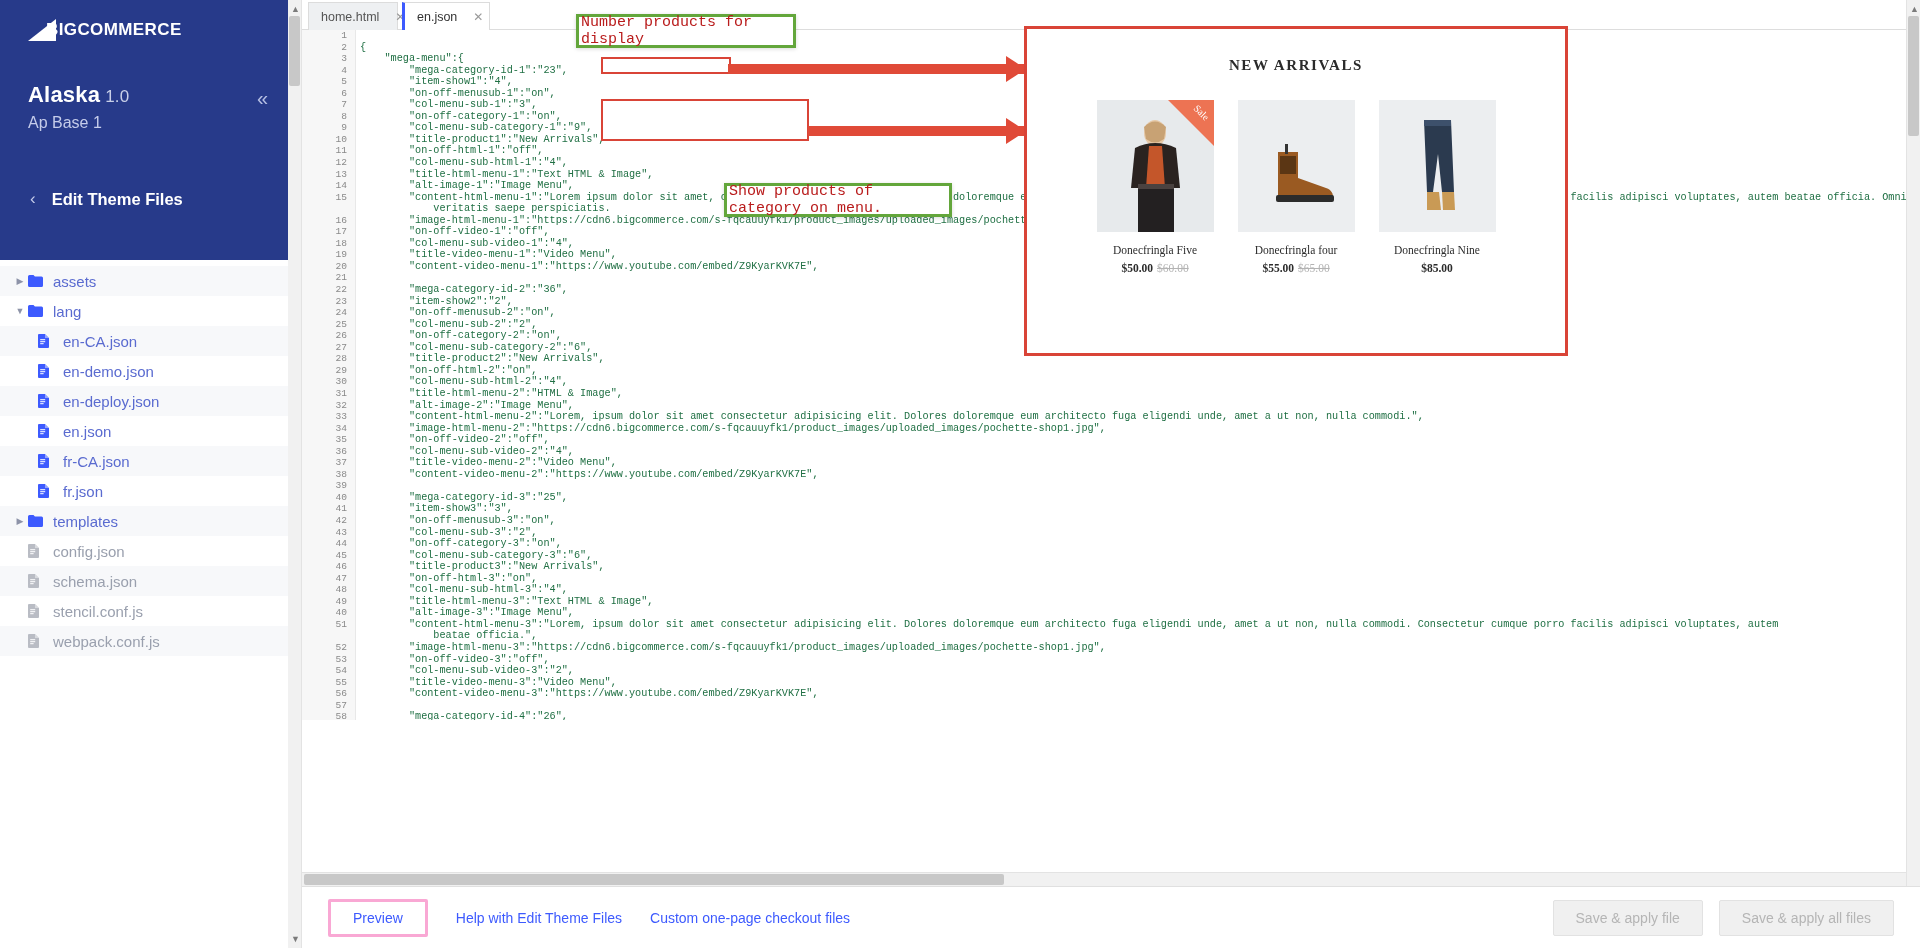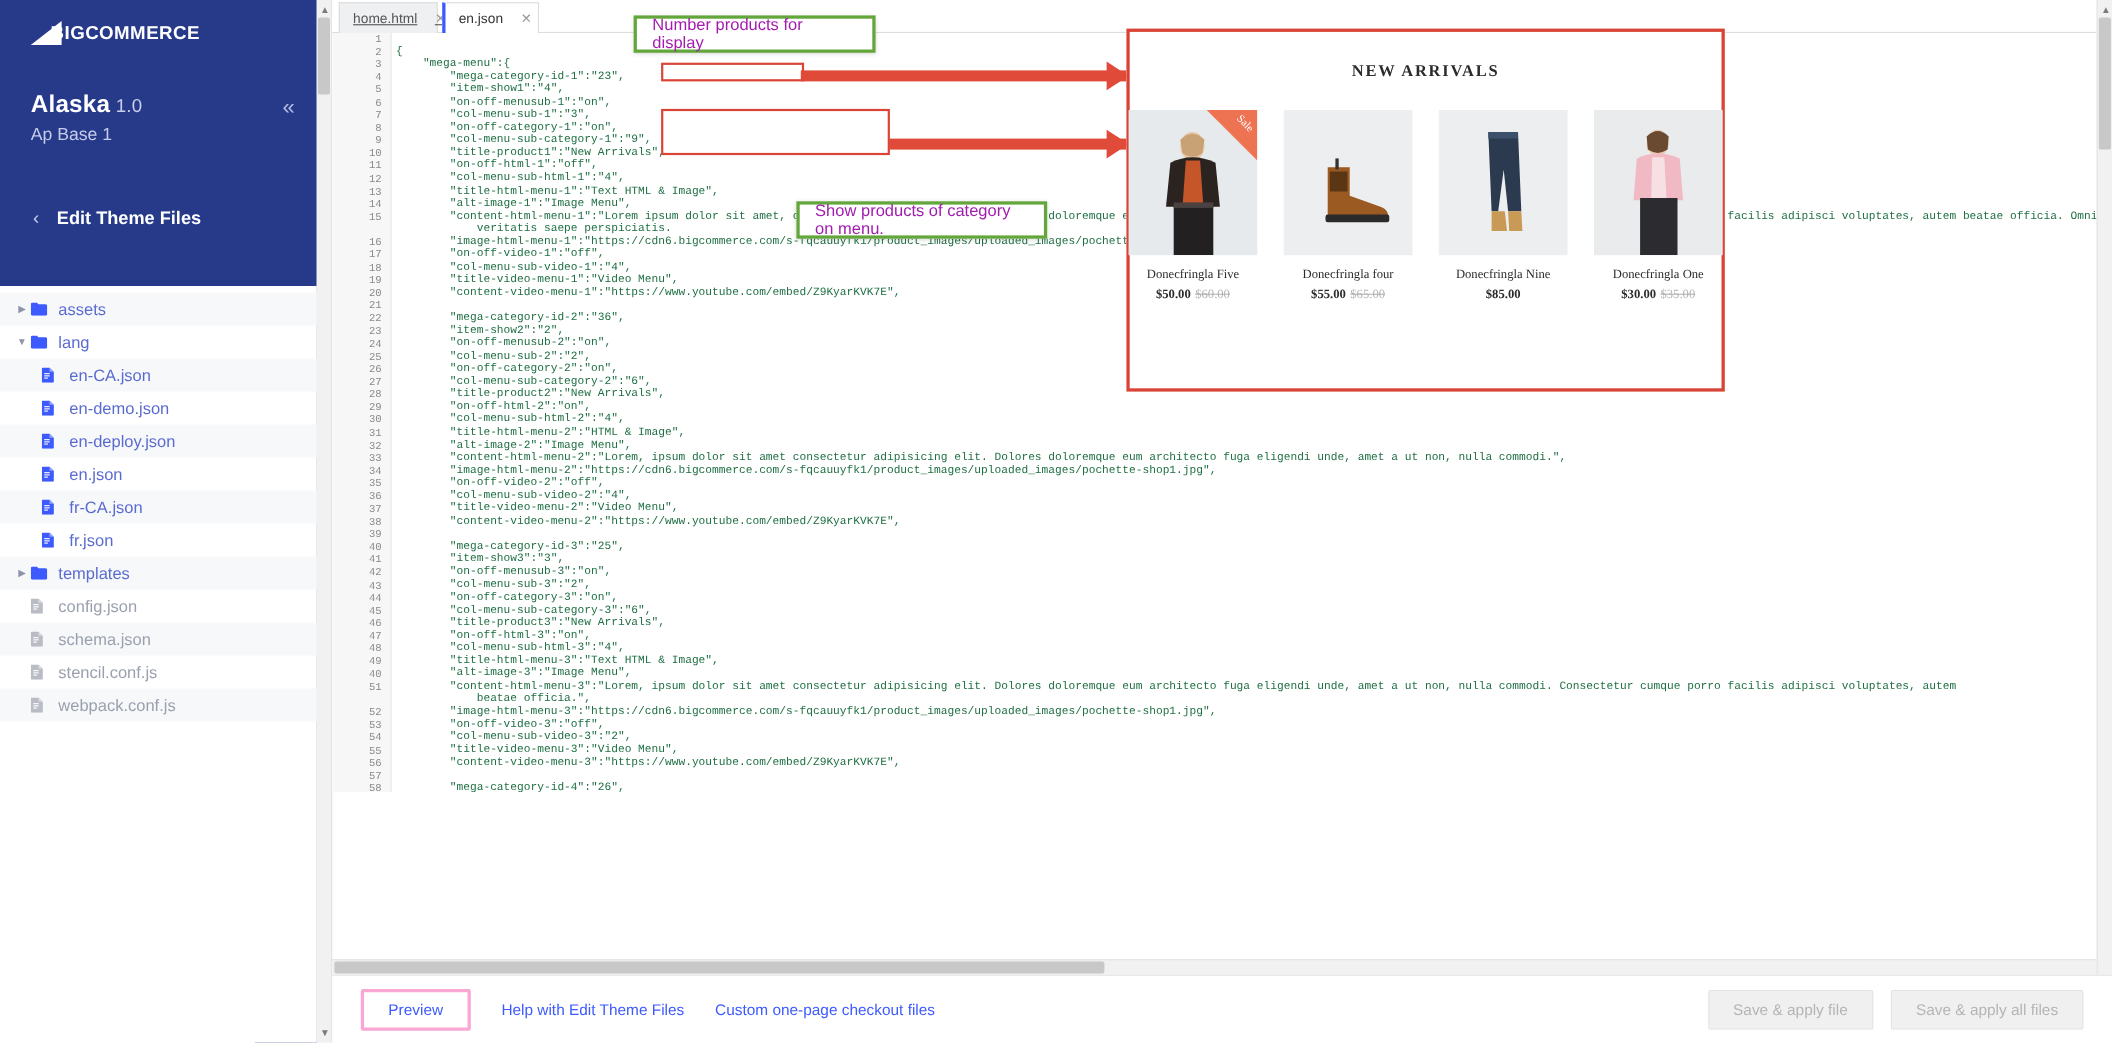--- a/index.html
+++ b/index.html
@@ -100,22 +100,22 @@
   .arrow-shaft {
     position: absolute; height: 10px; background: #e04a38; pointer-events: none;
   }
   .arrow-head {
     position: absolute; width: 0; height: 0; border-top: 13px solid transparent;
     border-bottom: 13px solid transparent; border-left: 20px solid #e04a38;
     pointer-events: none;
   }
   .callout {
     position: absolute; border: 3px solid #63a63b; background: #ffffff;
-    color: #a21caf; font-size: 15px; display: flex; align-items: center;
-    justify-content: center; padding: 0 14px; box-shadow: 0 1px 4px rgba(0,0,0,.15);
+    color: #b91c1c; font-size: 15px; display: flex; align-items: center;
+    justify-content: center; padding: 0 2px; box-shadow: 0 1px 4px rgba(0,0,0,.15); font-family: Liberation Mono, monospace;
   }
 
   
   .preview-box {
     position: absolute; border: 3px solid #d94437; background: #ffffff;
   }
   .preview-title {
     text-align: center; font-family: "Liberation Serif", serif; font-weight: bold;
     letter-spacing: 1.6px; font-size: 15px; color: #2b2b2b; margin-top: 28px;
   }
@@ -365,21 +365,21 @@
 
   <div class="main">
 
     <div class="scrollbar-left">
       <div class="arrow-up">▲</div>
       <div class="thumb"></div>
       <div class="arrow-dn">▼</div>
     </div>
 
     <div class="tabbar">
-      <div class="tab" style="left:6px;width:90px;text-decoration:underline;">
+      <div class="tab" style="left:6px;width:90px;">
         <span>home.html</span>
         <span class="x">✕</span>
       </div>
       <div class="tab active" style="left:100px;width:88px;">
         <span>en.json</span>
         <span class="x">✕</span>
       </div>
     </div>
 
     <div class="editor">
@@ -495,32 +495,20 @@
             <div class="pimg"><svg width="117" height="132" viewBox="0 0 117 132">
                 <rect width="117" height="132" fill="#eceef0"></rect>
                 <path d="M45 20h27l3 72h-12l-4-38-5 38H48z" fill="#2b3a4f"></path>
                 <rect x="45" y="20" width="27" height="6" fill="#3d506b"></rect>
                 <path d="M48 92h12l2 18h-14z" fill="#c99a55"></path>
                 <path d="M63 92h12l1 18H64z" fill="#c99a55"></path>
               </svg></div>
             <div class="pname">Donecfringla Nine</div>
             <div class="pprice"><span>$85.00</span></div>
           </div>
-          <div class="product">
-            <div class="pimg"><svg width="117" height="132" viewBox="0 0 117 132">
-                <rect width="117" height="132" fill="#e9ebec"></rect>
-                <ellipse cx="58" cy="30" rx="10" ry="12" fill="#e8cdb0"></ellipse>
-                <path d="M48 24q10-10 20 0l-1 12q-9 6-18 0z" fill="#6b4a32"></path>
-                <path d="M39 44q19-9 39 0l3 38H36z" fill="#f0b9c4"></path>
-                <path d="M53 43h11l2 38H52z" fill="#f6e0e4"></path>
-                <rect x="42" y="80" width="34" height="52" fill="#2c2c30"></rect>
-              </svg></div>
-            <div class="pname">Donecfringla One</div>
-            <div class="pprice"><span>$30.00</span><s>$35.00</s></div>
-          </div>
         </div>
     </div>
 
     <div class="scrollbar-right">
       <div class="arrow-up">▲</div>
       <div class="thumb"></div>
     </div>
 
     <div class="bottombar">
       <button class="btn-preview">Preview</button>

